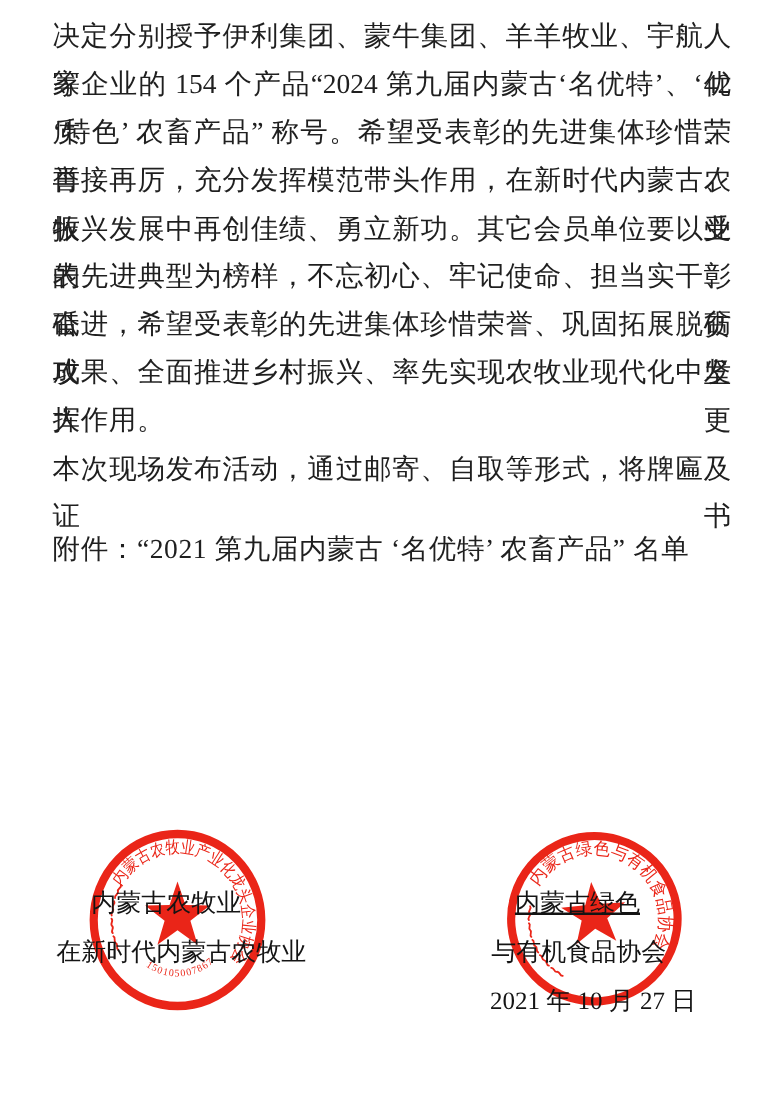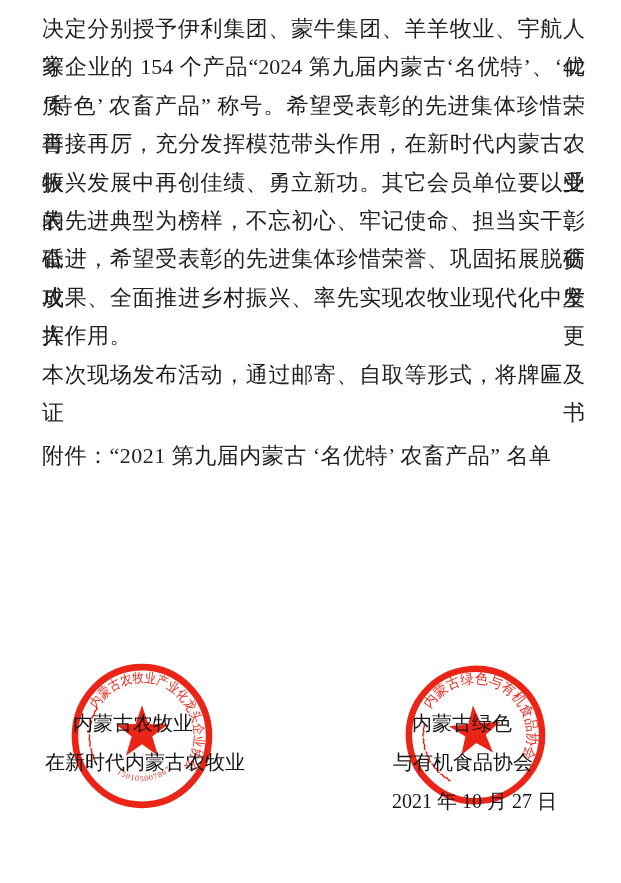--- a/index.html
+++ b/index.html
@@ -13,21 +13,21 @@
   }
   .body-line{
     height:38.42px;line-height:38.42px;font-size:22px;
     white-space:nowrap;letter-spacing:0.5px;
   }
   .body-line.j{
     white-space:normal;text-align:justify;text-align-last:justify;
     letter-spacing:0;
   }
   .body-line.ind{text-indent:2em;}
-  .body-line.gap{margin-top:43px;}
+  .body-line.gap{margin-top:26px;}
   .sig{
     position:absolute;z-index:2;font-size:20px;line-height:1.15;
     white-space:nowrap;color:#141414;
   }
   .stamp{
     position:absolute;z-index:1;mix-blend-mode:multiply;opacity:.96;
   }
   .stamp svg{display:block;width:100%;height:100%;}
   .stamp text{font-family:"Liberation Serif","DejaVu Serif",serif;}
 </style>
@@ -105,15 +105,15 @@
       <g transform="translate(44,122.9) rotate(-50)">
           <path d="M0,-6 C2,-4 -2,-2 0,0 C2,2 -2,4 0,6"></path>
         </g>
     </g>
   </svg>
 </div>
 
 <div class="sig" style="left:73px;top:712px;">内蒙古农牧业</div>
 <div class="sig" style="left:45px;top:751px;">在新时代内蒙古农牧业</div>
 
-<div class="sig" style="left:412px;top:712px;">内蒙古绿色</div>
+<div class="sig" style="left:412px;top:712px;text-decoration:underline;">内蒙古绿色</div>
 <div class="sig" style="left:393px;top:751px;">与有机食品协会</div>
 <div class="sig" style="left:392px;top:790px;font-family:Liberation Serif, serif;">2021 年 10 月 27 日</div>
 
 </body></html>

